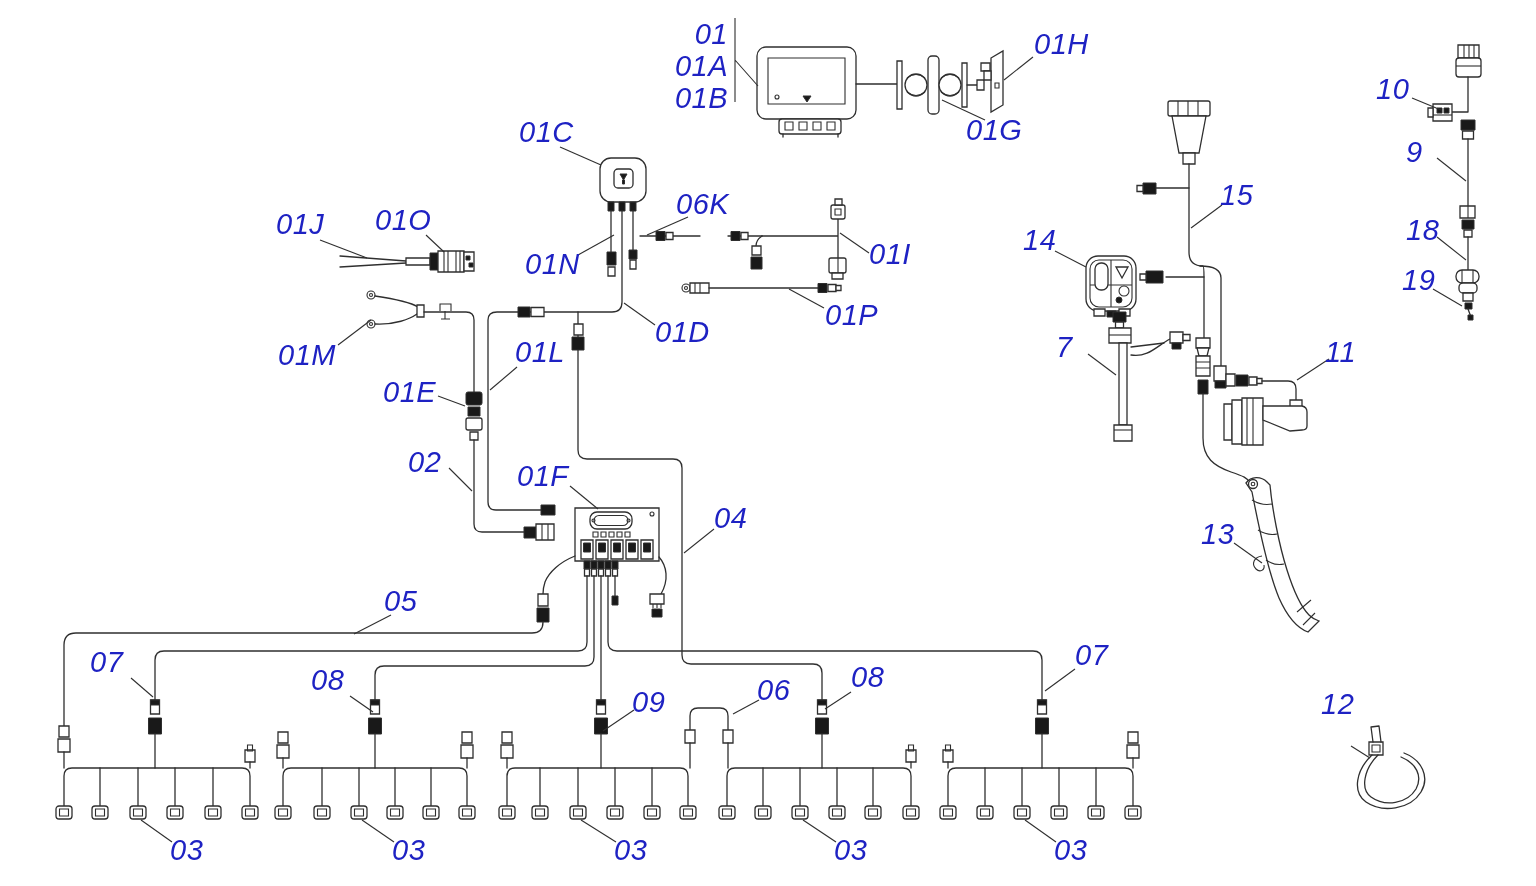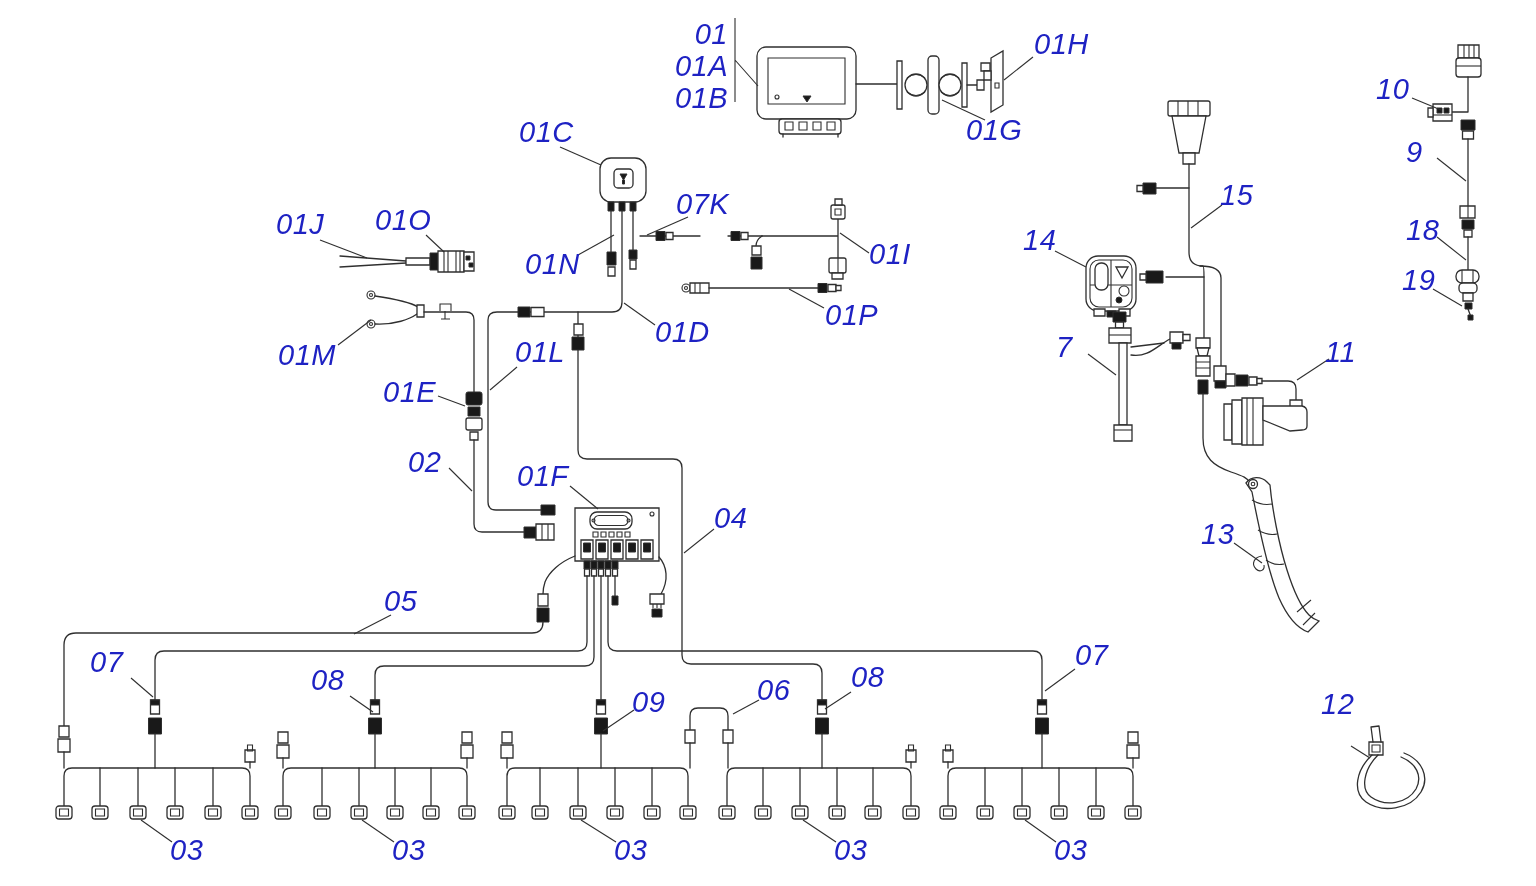--- a/index.html
+++ b/index.html
@@ -441,21 +441,21 @@
     <path d="M1351,746 L1370,758"></path>
   </g>
 </svg>
 
   <div class="co ra" style="left:664px;top:20px">01</div>
   <div class="co ra" style="left:664px;top:52px">01A</div>
   <div class="co ra" style="left:664px;top:84px">01B</div>
   <div class="co" style="left:1034px;top:30px">01H</div>
   <div class="co" style="left:966px;top:116px">01G</div>
   <div class="co" style="left:519px;top:118px">01C</div>
-  <div class="co" style="left:676px;top:190px">07K</div>
+  <div class="co" style="left:676px;top:190px">06K</div>
   <div class="co" style="left:525px;top:250px">01N</div>
   <div class="co" style="left:276px;top:210px">01J</div>
   <div class="co" style="left:375px;top:206px">01O</div>
   <div class="co" style="left:869px;top:240px">01I</div>
   <div class="co" style="left:655px;top:318px">01D</div>
   <div class="co" style="left:825px;top:301px">01P</div>
   <div class="co" style="left:278px;top:341px">01M</div>
   <div class="co" style="left:383px;top:378px">01E</div>
   <div class="co" style="left:515px;top:338px">01L</div>
   <div class="co" style="left:408px;top:448px">02</div>

